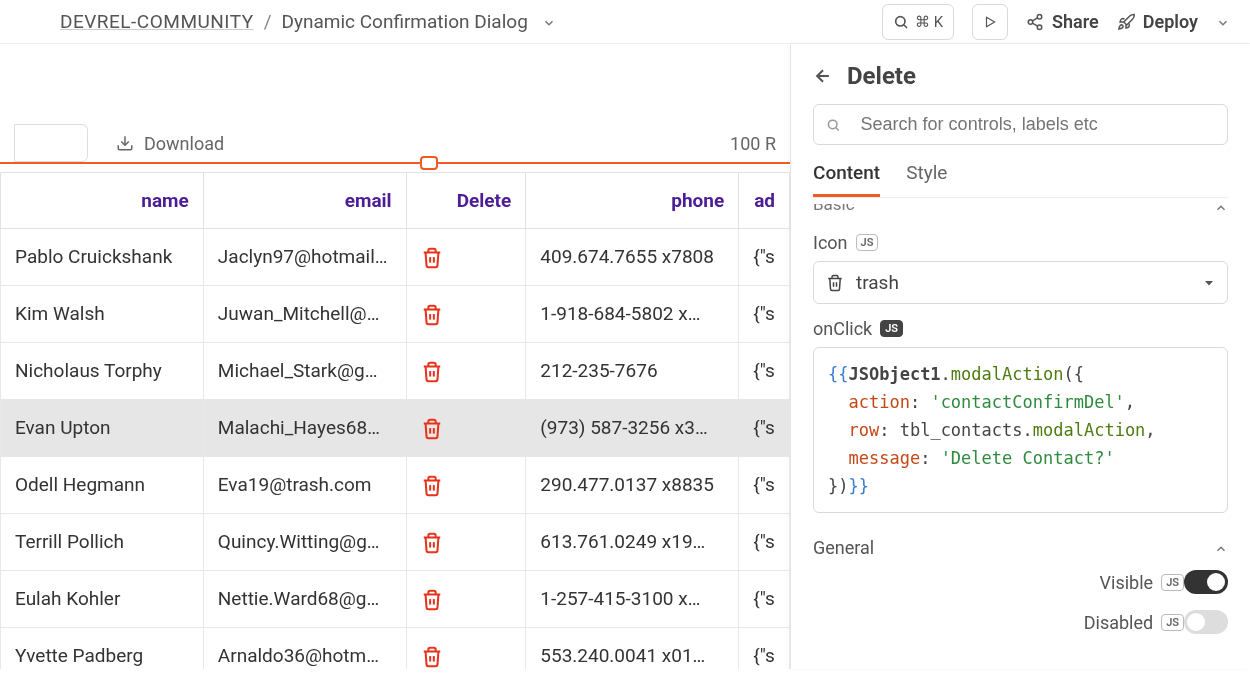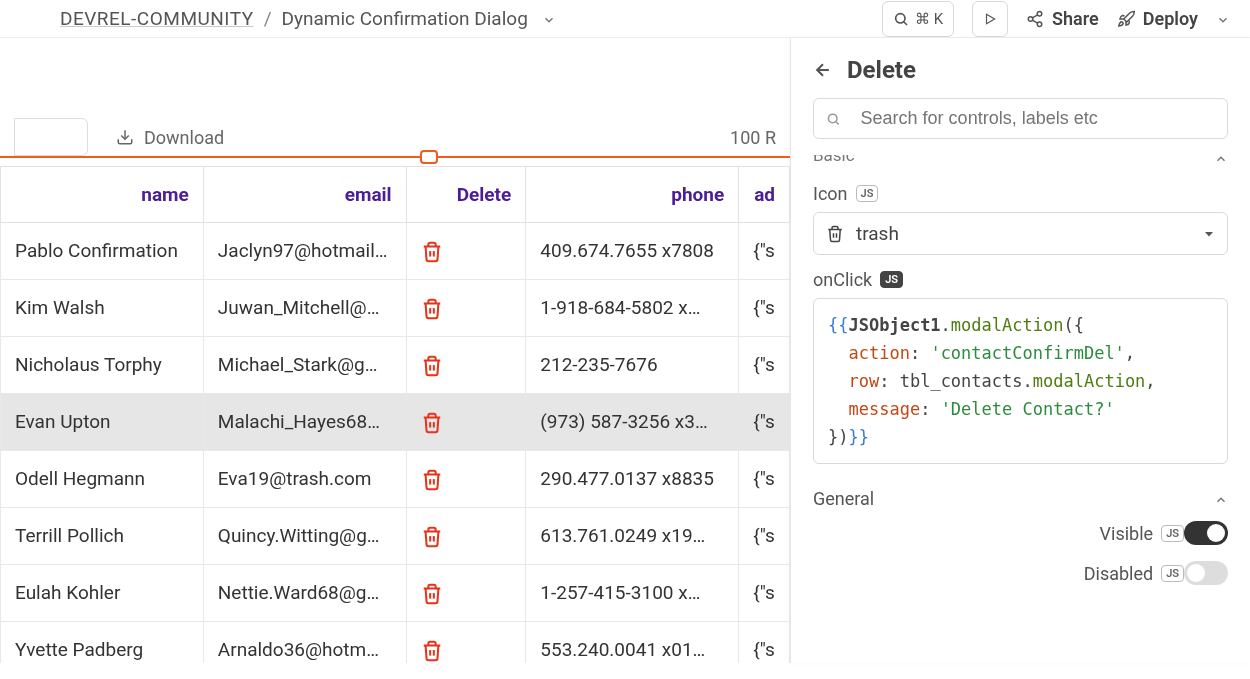--- a/index.html
+++ b/index.html
@@ -13,21 +13,21 @@
     overflow: hidden;
   }
 
   
   .header {
     display: flex;
     align-items: center;
     justify-content: space-between;
     padding: 10px 20px 10px 60px;
     border-bottom: 1px solid #eee;
-    height: 38px;
+    height: 44px;
   }
   .breadcrumb {
     display: flex;
     align-items: center;
     gap: 10px;
     font-size: 19px;
     color: #555;
   }
   .breadcrumb .workspace {
     text-decoration: underline;
@@ -389,21 +389,21 @@
         <tr>
           <th>name</th>
           <th>email</th>
           <th>Delete</th>
           <th>phone</th>
           <th>ad</th>
         </tr>
       </thead>
       <tbody id="tbody">
           <tr>
-            <td>Pablo Confirmation</td>
+            <td>Pablo Cruickshank</td>
             <td>Jaclyn97@hotmail…</td>
             <td class="trash-cell"><span><svg class="icon" width="22" height="22" viewBox="0 0 24 24" fill="none" stroke="#e8321a" stroke-width="2.2">
                   <polyline points="3 6 5 6 21 6"></polyline>
                   <path d="M8 6V4a2 2 0 0 1 2-2h4a2 2 0 0 1 2 2v2"></path>
                   <path d="M19 6l-1 14a2 2 0 0 1-2 2H8a2 2 0 0 1-2-2L5 6"></path>
                   <line x1="10" y1="11" x2="10" y2="17"></line>
                   <line x1="14" y1="11" x2="14" y2="17"></line>
                 </svg></span></td>
             <td>409.674.7655 x7808</td>
             <td>{"s</td>
@@ -515,20 +515,24 @@
     </div>
 
     <div class="search">
       <svg class="icon" width="16" height="16" viewBox="0 0 24 24" fill="none" stroke="#999" stroke-width="2.5">
           <circle cx="11" cy="11" r="7"></circle>
           <line x1="21" y1="21" x2="16.5" y2="16.5"></line>
         </svg>
       <input type="text" placeholder="Search for controls, labels etc" style="">
     </div>
 
+    <div class="tabs">
+      <div class="tab active">Content</div>
+      <div class="tab">Style</div>
+    </div>
 
     <div class="section-head cut">
       <span class="lbl" style="text-decoration:line-through; text-decoration-color:transparent;">Basic</span>
       <span style="position:absolute; right:0; top:-8px;">
         <svg class="icon" width="14" height="14" viewBox="0 0 24 24" fill="none" stroke="#777" stroke-width="2.5">
             <polyline points="6 15 12 9 18 15"></polyline>
           </svg>
       </span>
     </div>
 

